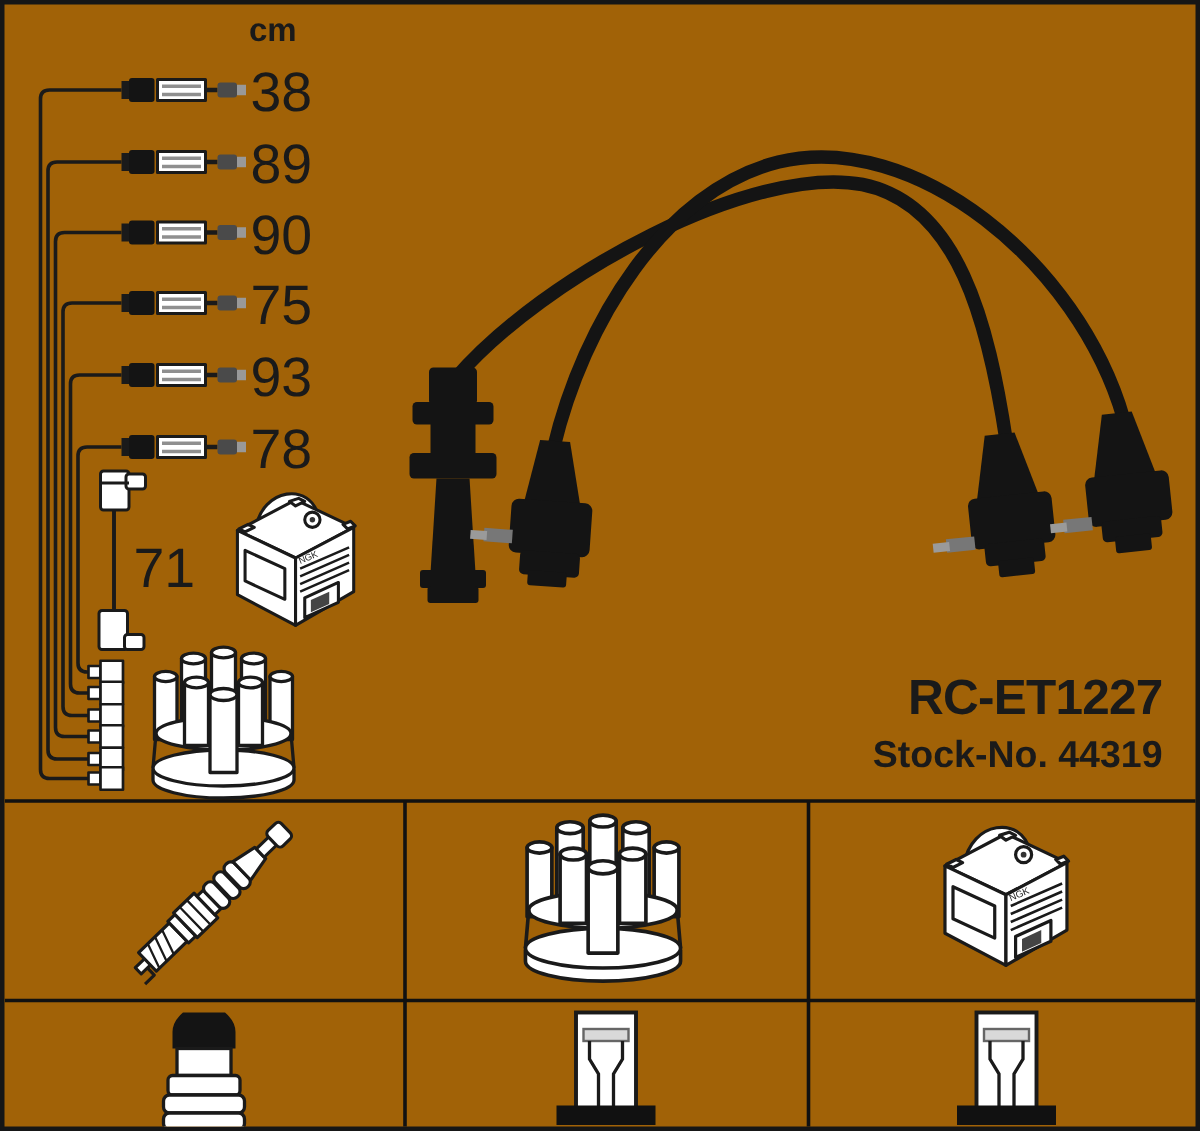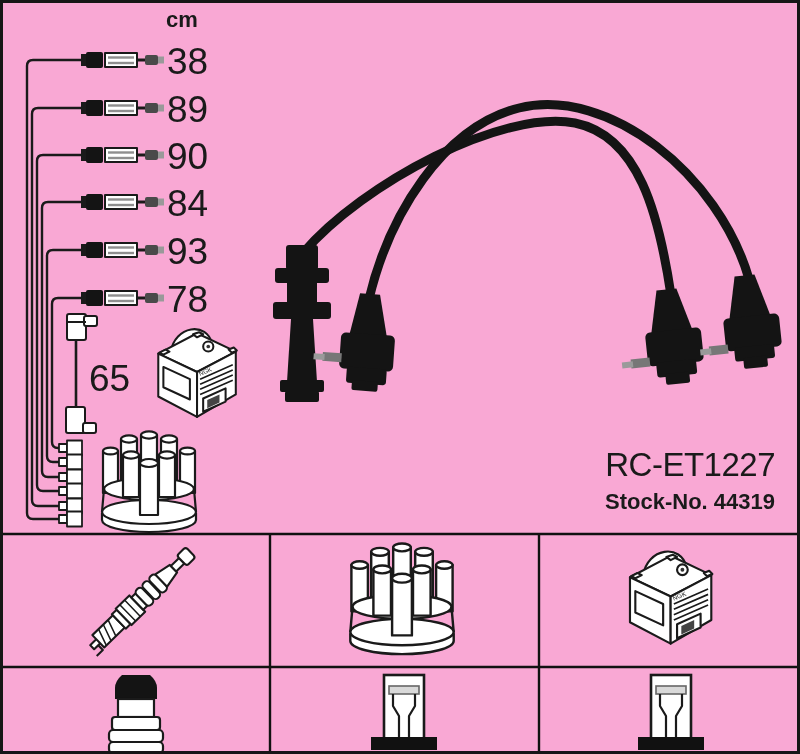--- a/index.html
+++ b/index.html
@@ -1,26 +1,26 @@
 <!DOCTYPE html>
 <html><head>
 <meta charset="utf-8">
 <style>
   html,body{margin:0;padding:0;background:#e8e8e8;}
   .frame{
-    position:relative;width:800px;height:754px;background:#f9a8d4;
+    position:relative;width:800px;height:754px;background:#a16207;
     border:3px solid #161616;box-sizing:border-box;overflow:hidden;
     font-family:"Liberation Sans",sans-serif;color:#1a1a1a;
   }
   .art{position:absolute;left:0;top:0;}
   .lbl{position:absolute;white-space:nowrap;line-height:1.05;}
   .unit{font-size:22px;font-weight:bold;}
   .len{font-size:37px;font-weight:400;}
-  .partno{font-size:33px;font-weight:normal;letter-spacing:-0.5px;text-align:left;}
-  .stockno{font-size:22px;font-weight:bold;text-align:right;margin-left:10px;}
+  .partno{font-size:33px;font-weight:bold;letter-spacing:-0.5px;text-align:left;}
+  .stockno{font-size:25px;font-weight:bold;text-align:right;margin-left:10px;}
 </style>
 </head>
 <body>
 
 <div class="frame">
 
 <svg class="art" width="800" height="754" viewBox="0 0 800 754">
   <defs>
 
     <g id="glyph-cable">
@@ -225,21 +225,21 @@
   </g>
 
   <use href="#glyph-socket" transform="translate(381,672)"></use>
   <use href="#glyph-socket" transform="translate(648,672)"></use>
 </svg>
 
 <div class="lbl unit" style="left:163px;top:5px">cm</div>
 <div class="lbl len" style="left:164px;top:40px">38</div>
 <div class="lbl len" style="left:164px;top:88px">89</div>
 <div class="lbl len" style="left:164px;top:135px">90</div>
-<div class="lbl len" style="left:164px;top:182px">84</div>
+<div class="lbl len" style="left:164px;top:182px">75</div>
 <div class="lbl len" style="left:164px;top:230px">93</div>
 <div class="lbl len" style="left:164px;top:278px">78</div>
-<div class="lbl len" style="left:86px;top:357px">65</div>
+<div class="lbl len" style="left:86px;top:357px">71</div>
 
 <div class="lbl partno" style="right:22px;top:445px">RC-ET1227</div>
 <div class="lbl stockno" style="right:22px;top:487px">Stock-No. 44319</div>
 
 </div>
 
 </body></html>

